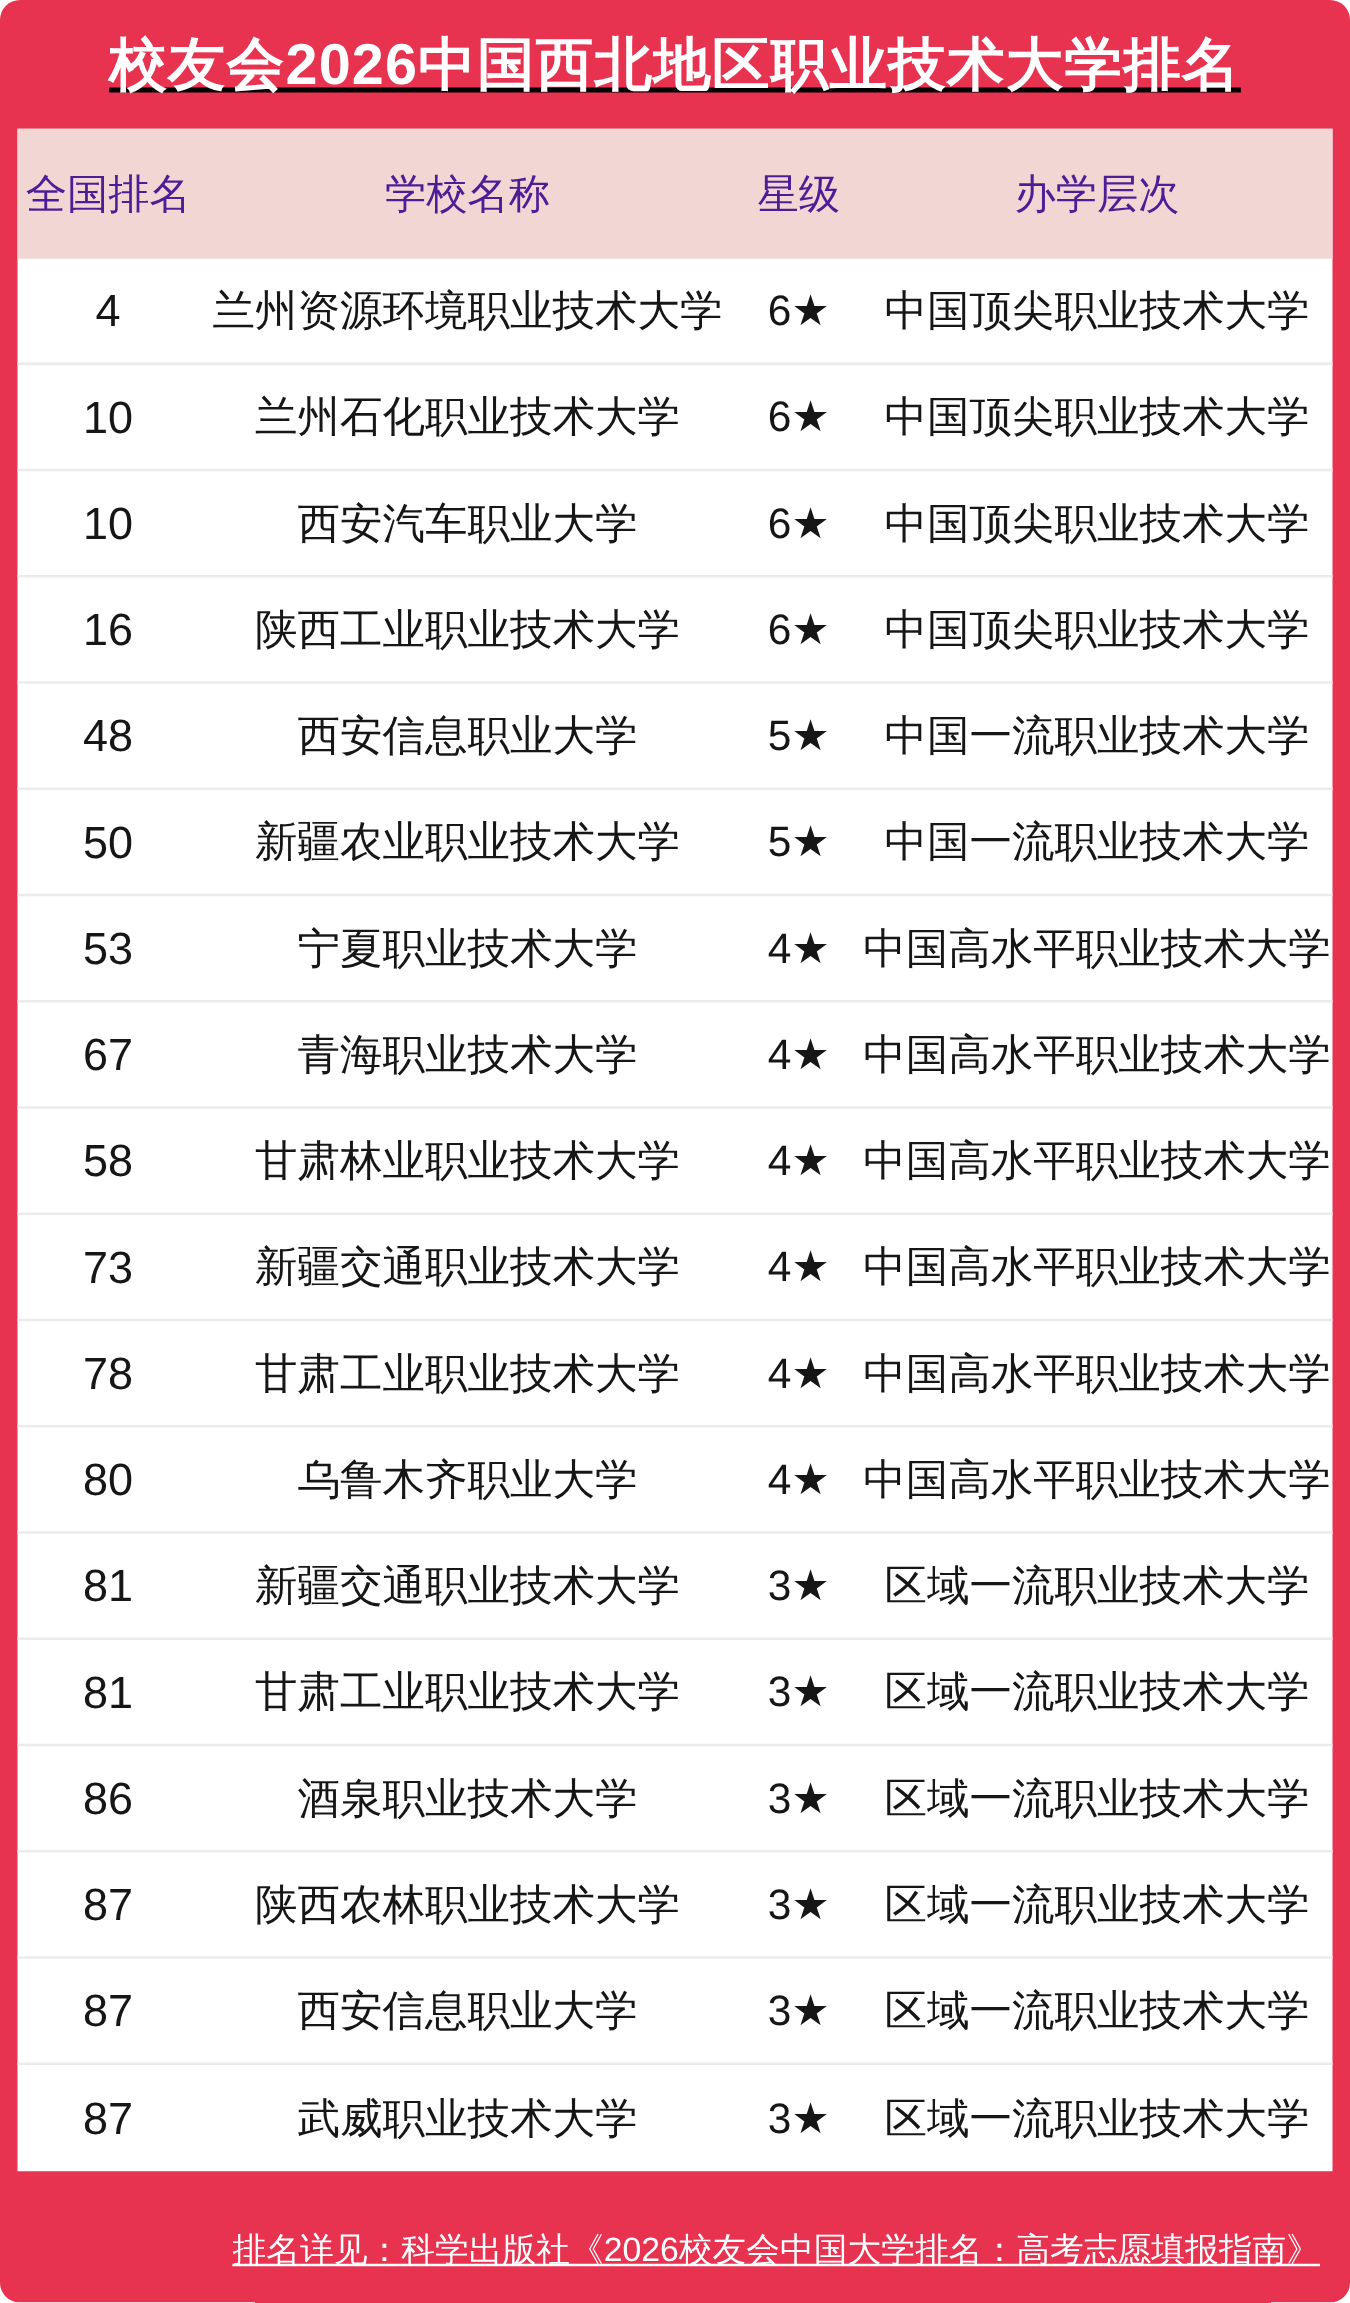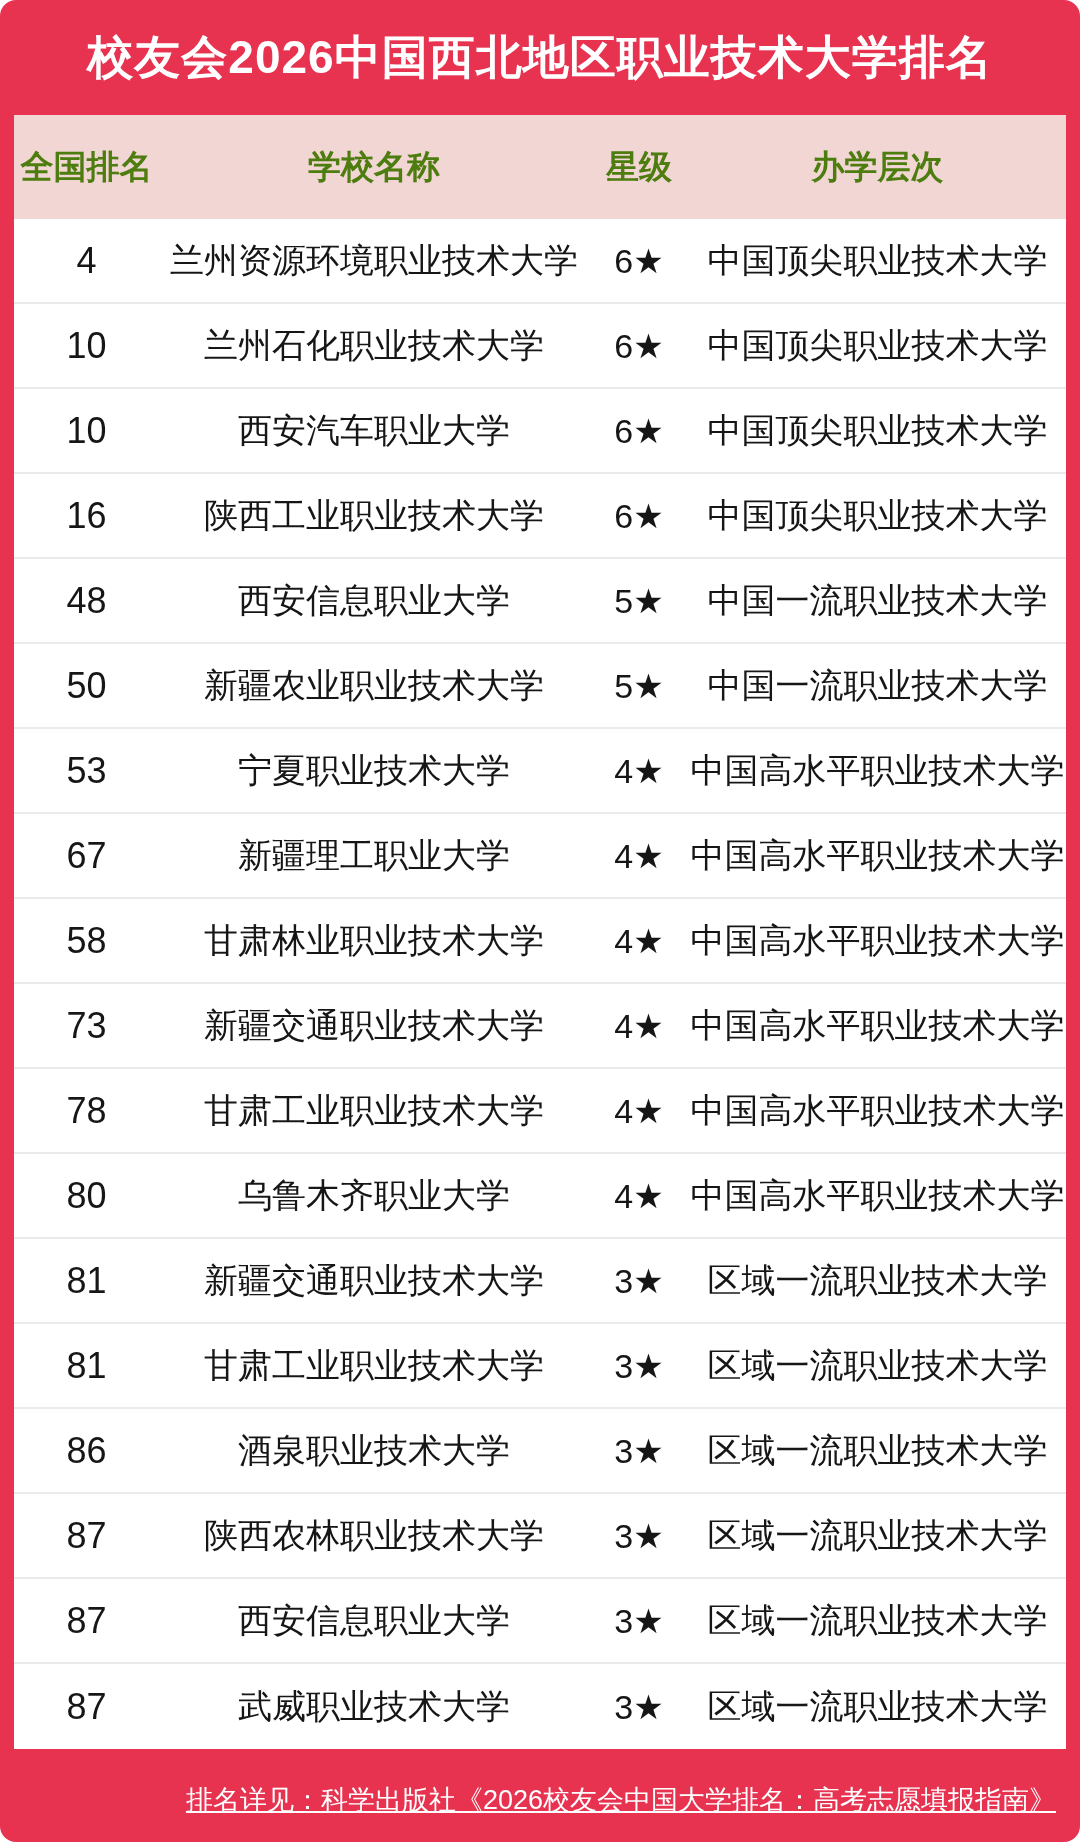--- a/index.html
+++ b/index.html
@@ -5,22 +5,22 @@
   html, body { margin: 0; padding: 0; background: #ffffff; }
   .canvas {
     width: 1080px; height: 1842px;
     background: #E73250;
     border-radius: 16px;
     overflow: hidden;
     position: relative;
     font-family: "Liberation Sans", sans-serif;
   }
   .title-bar {
-    height: 115px;
-    display: flex; align-items: center; justify-content: center;
+    height: 103px;
+    display: flex; align-items: center; justify-content: center; text-decoration: underline;
   }
   .title-bar .page-title {
     color: #ffffff;
     font-size: 46px;
     font-weight: bold;
     letter-spacing: 1px;
     margin: 0;
     white-space: nowrap;
   }
   .table-wrap {
@@ -32,22 +32,22 @@
     display: grid;
     grid-template-columns: 145px 430px 100px 1fr;
     align-items: center;
     text-align: center;
   }
   .thead {
     height: 104px;
     background: #F1D6D4;
   }
   .thead .hcell {
-    color: #4d7c0f;
-    font-weight: bold;
+    color: #4c1d95;
+    font-weight: normal;
     font-size: 33px;
   }
   .trow {
     height: 85px;
     box-sizing: border-box;
     border-bottom: 2px solid #ebebeb;
     font-size: 34px;
     color: #161616;
   }
   .trow:last-child { border-bottom: none; }
@@ -128,21 +128,21 @@
 
   <div class="trow">
     <div class="cell rank">53</div>
     <div class="cell name">宁夏职业技术大学</div>
     <div class="cell stars">4★</div>
     <div class="cell level">中国高水平职业技术大学</div>
   </div>
 
   <div class="trow">
     <div class="cell rank">67</div>
-    <div class="cell name">新疆理工职业大学</div>
+    <div class="cell name">青海职业技术大学</div>
     <div class="cell stars">4★</div>
     <div class="cell level">中国高水平职业技术大学</div>
   </div>
 
   <div class="trow">
     <div class="cell rank">58</div>
     <div class="cell name">甘肃林业职业技术大学</div>
     <div class="cell stars">4★</div>
     <div class="cell level">中国高水平职业技术大学</div>
   </div>

